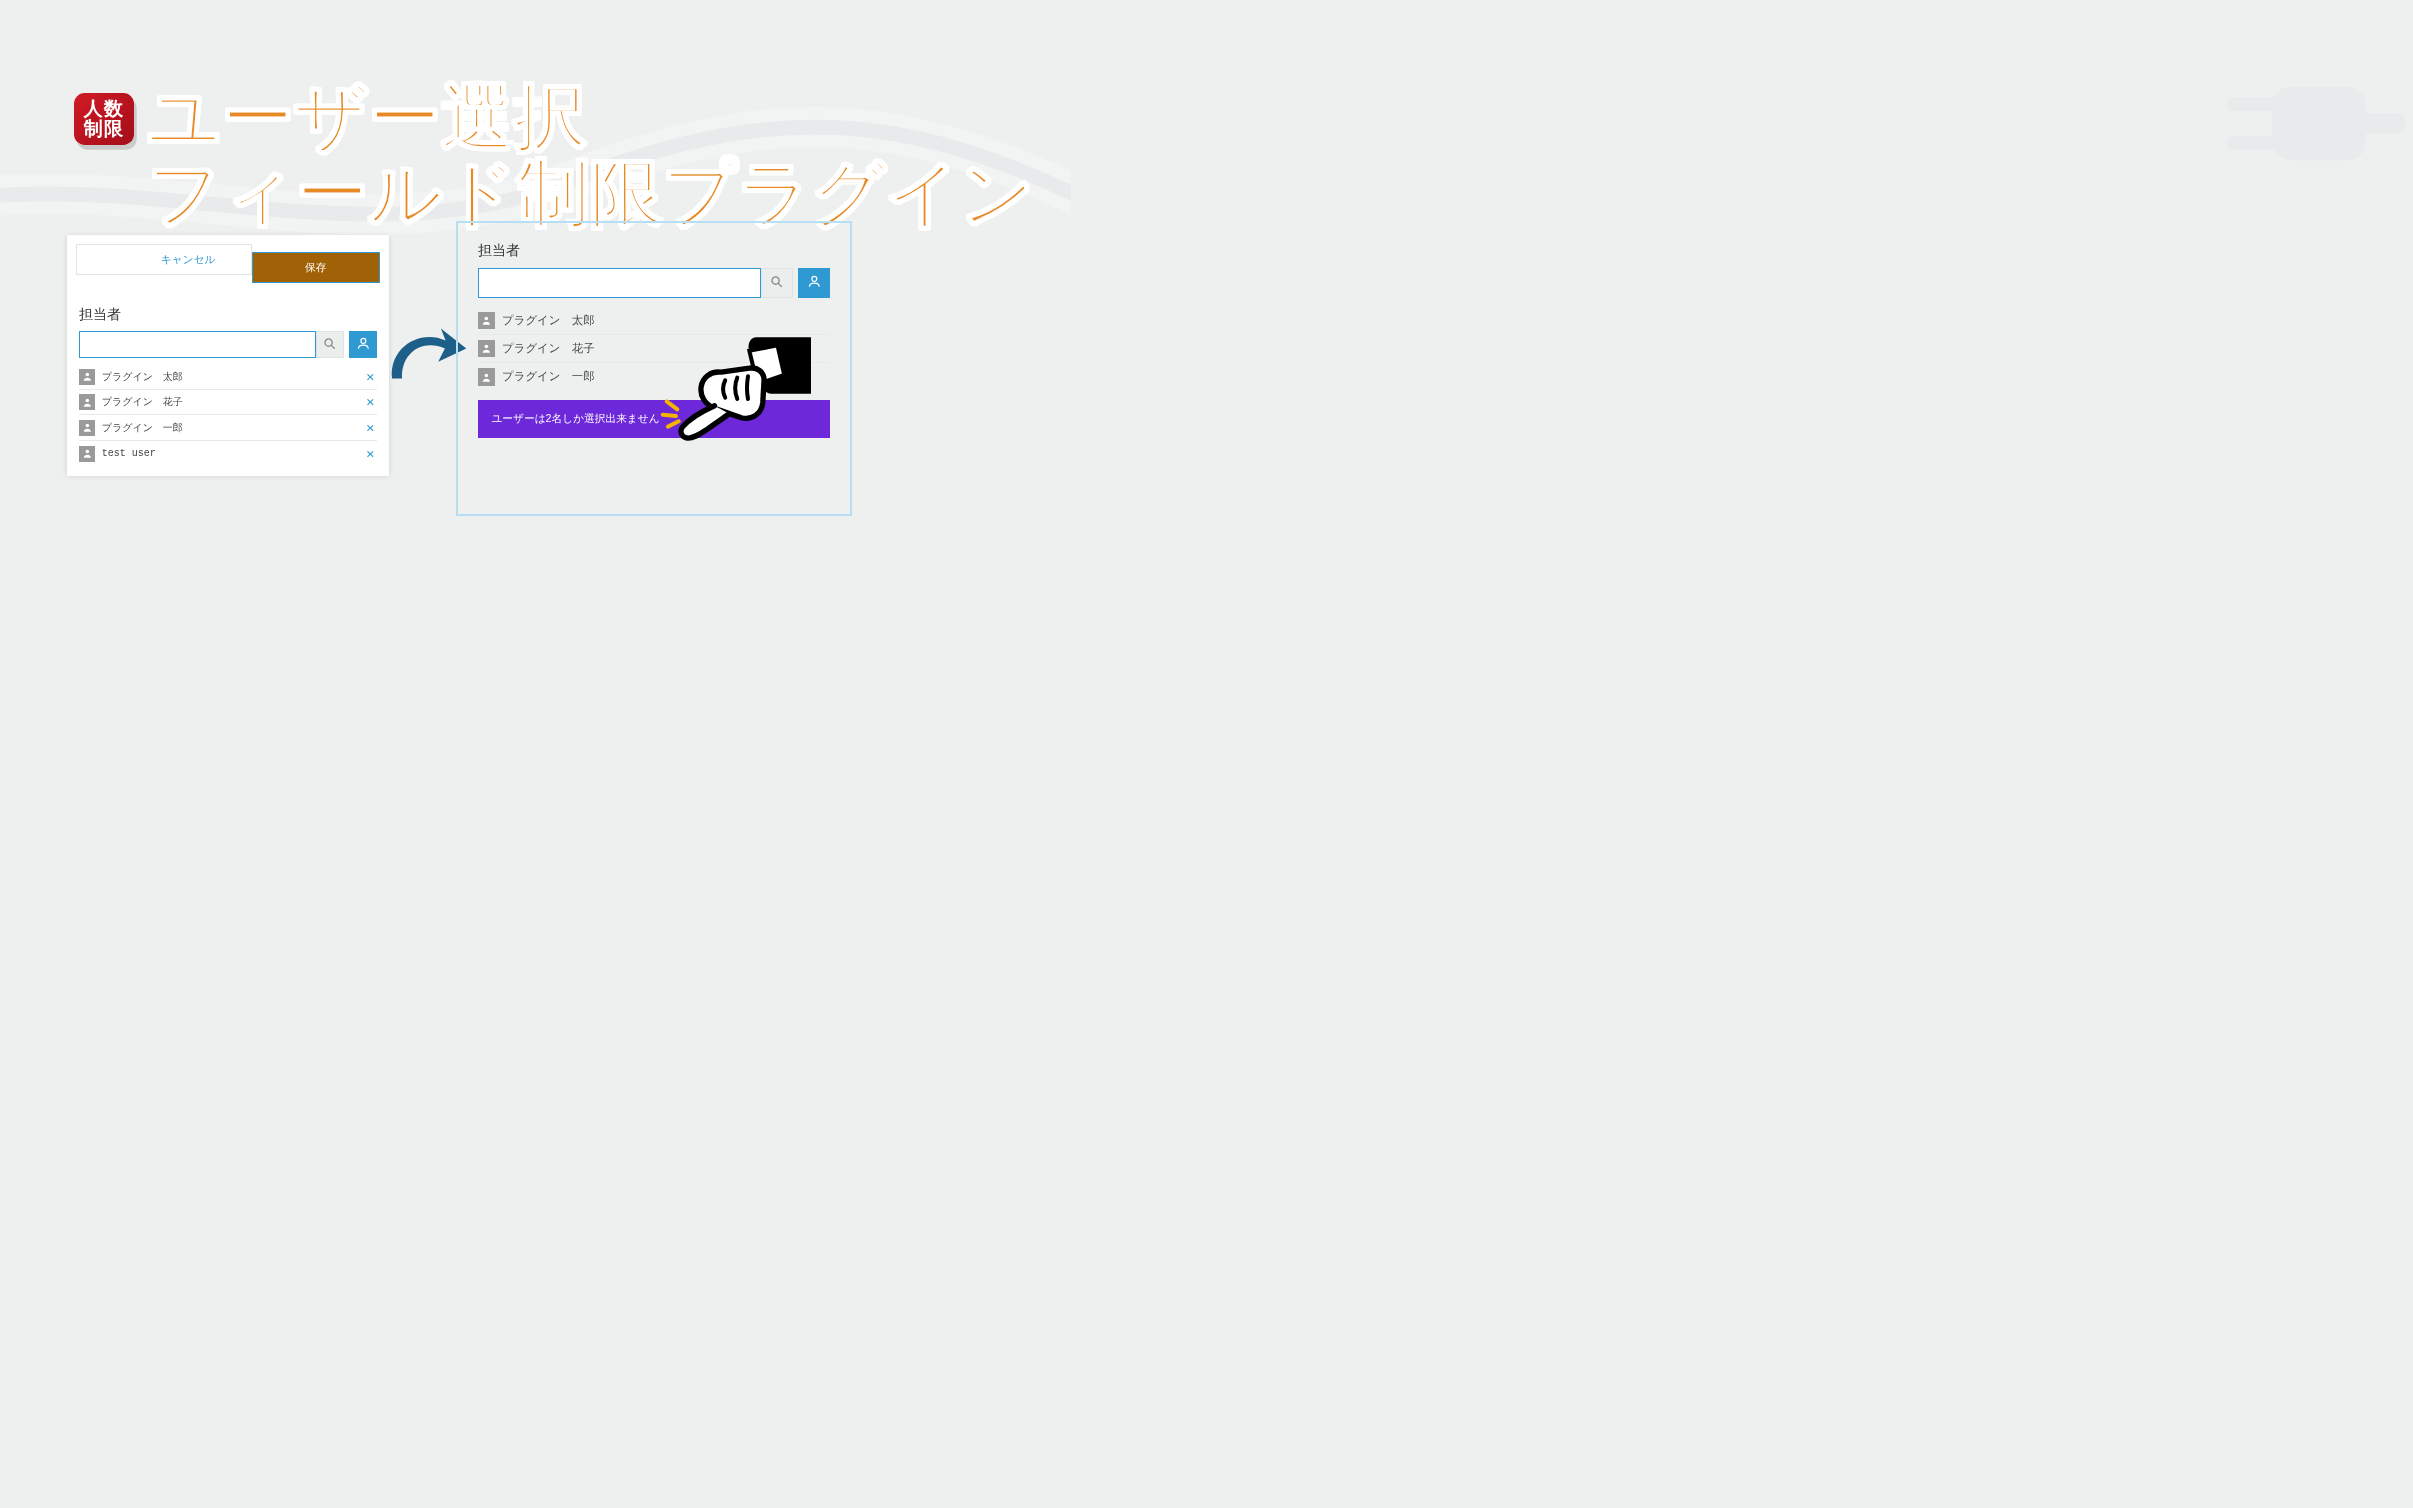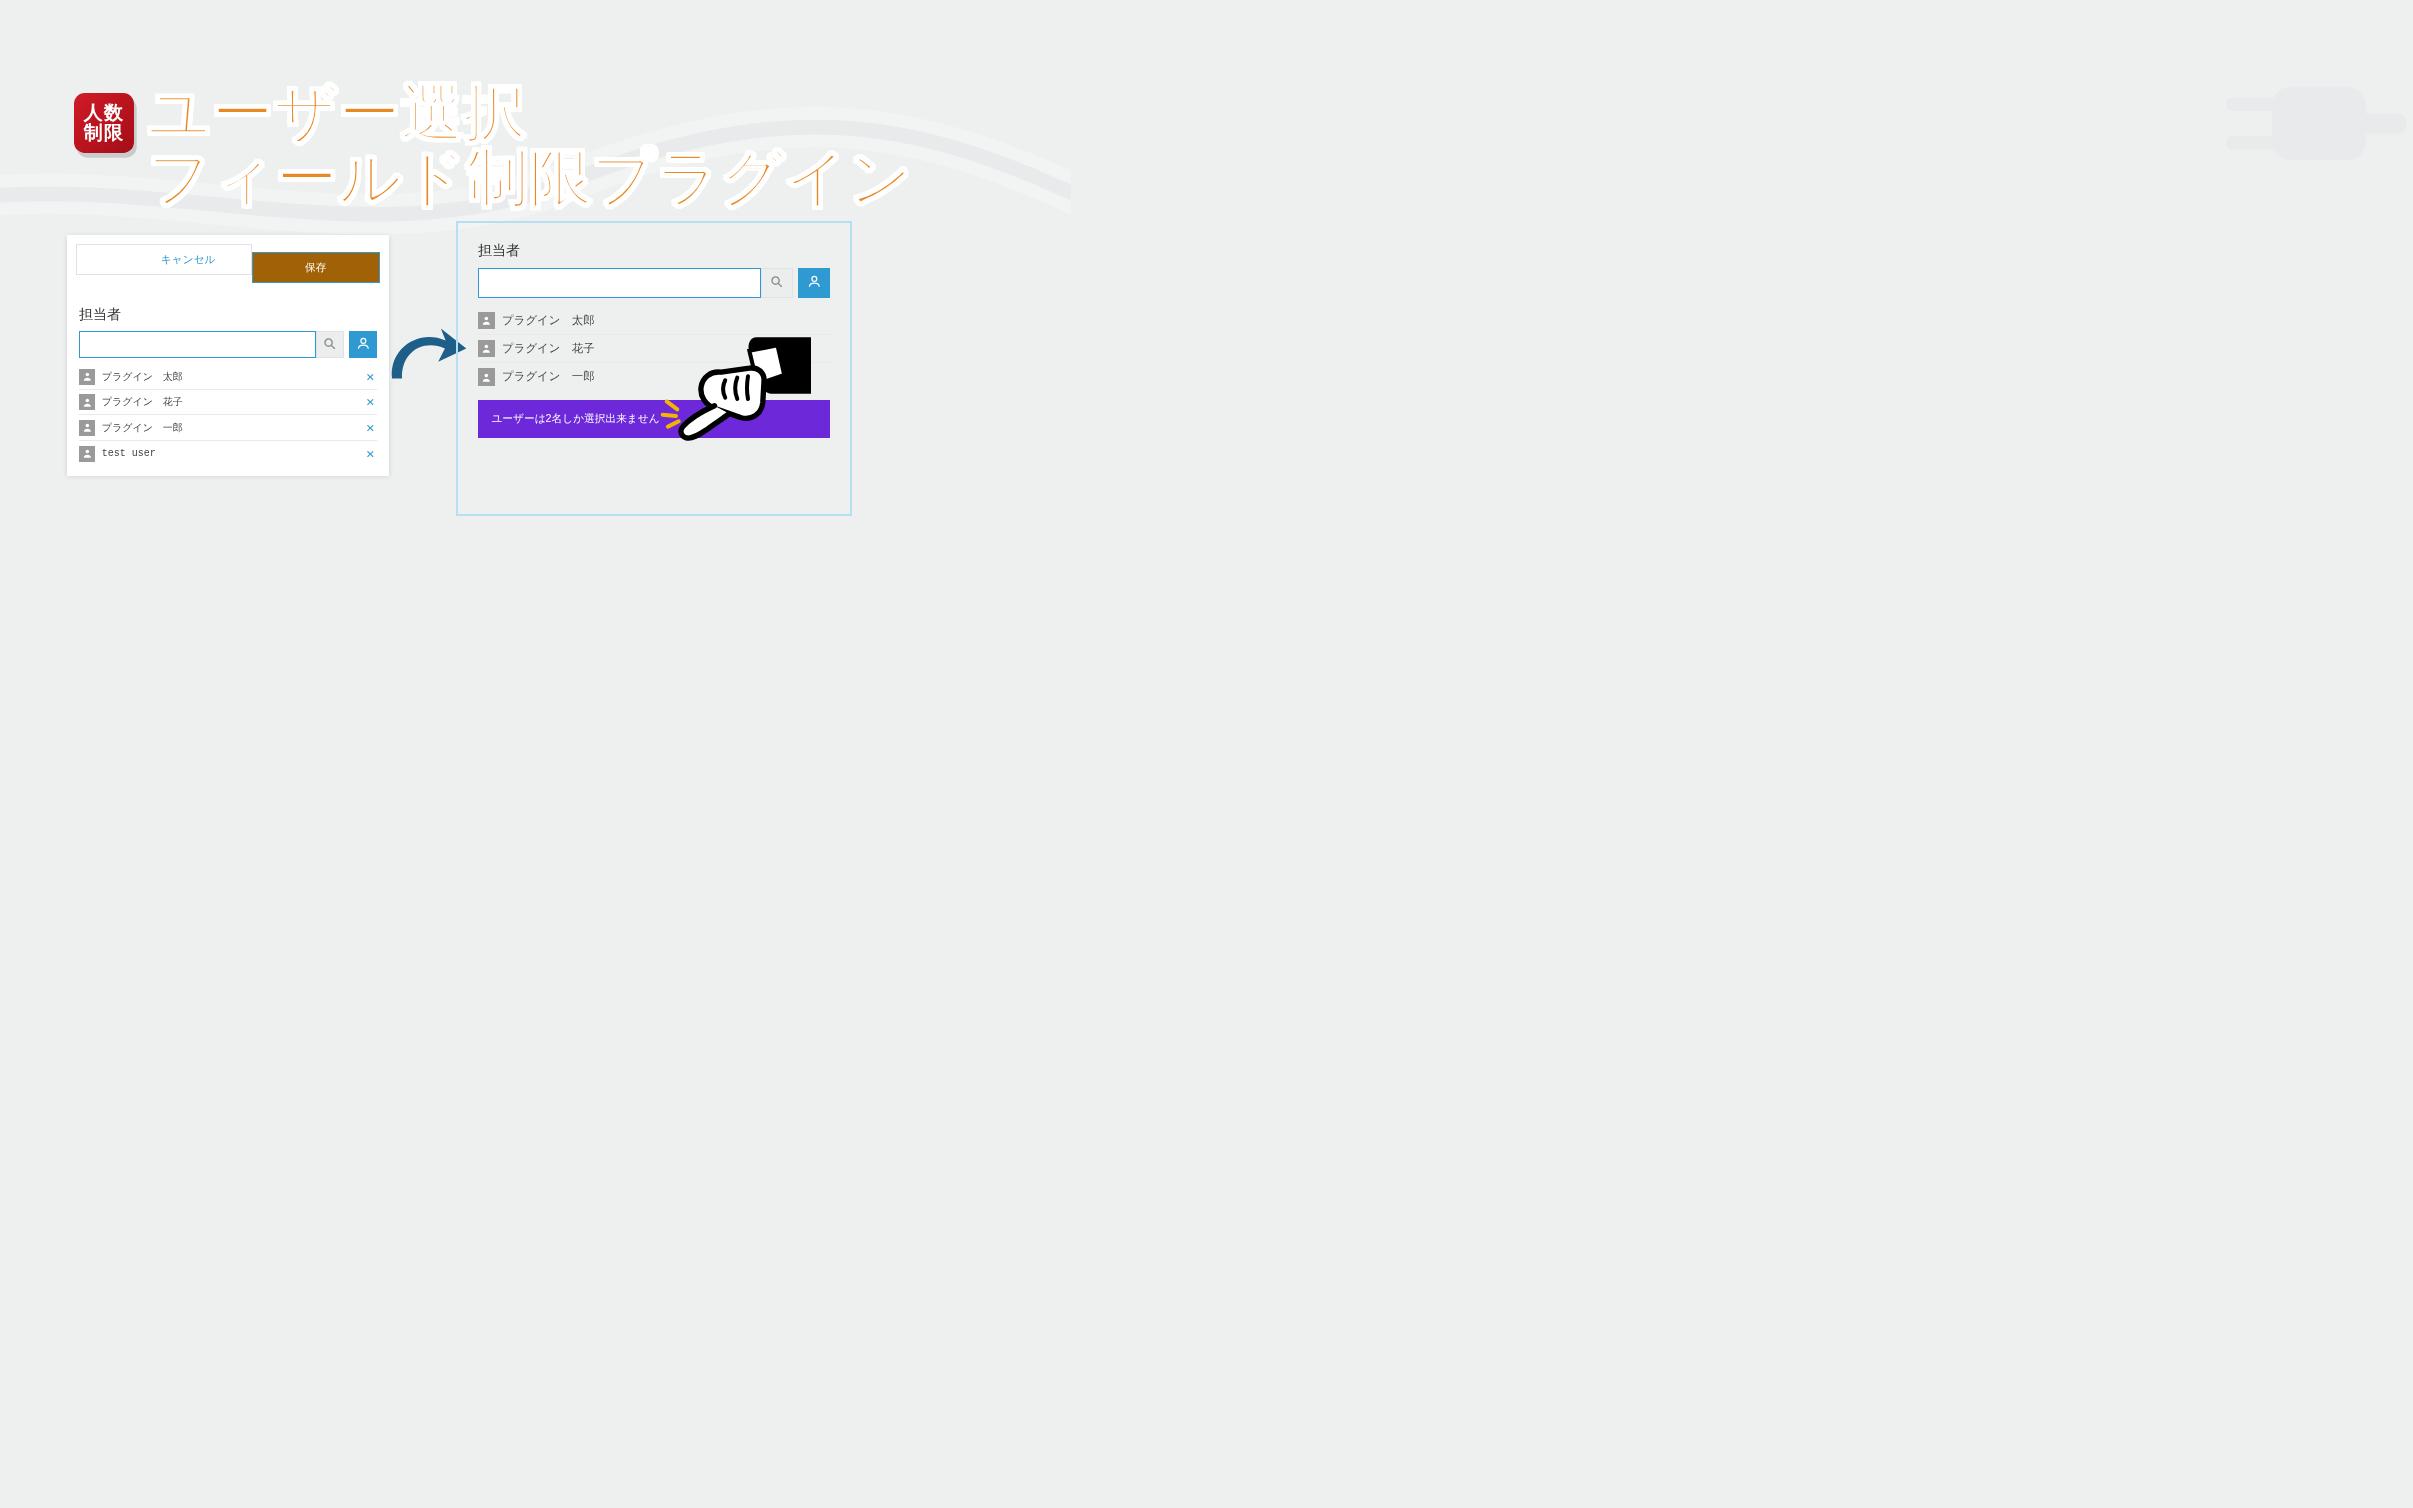--- a/index.html
+++ b/index.html
@@ -40,42 +40,42 @@
     position: absolute;
     left: 74px;
     top: 80px;
     display: flex;
     align-items: flex-start;
     gap: 13.4px;
   }
 
   .app-badge {
     width: 60px;
-    height: 60px;
+    height: 52px;
     border-radius: 10.7px;
     background: linear-gradient(135deg, #d01a26 0%, #a30e18 100%);
     box-shadow: 2.7px 4.7px 0 rgba(0,0,0,0.15);
     color: #fff;
     display: flex;
     flex-direction: column;
     align-items: center;
     justify-content: center;
     font-weight: 900;
     font-size: 19px;
     line-height: 1.1;
     letter-spacing: 1.3px;
     margin-top: 13.4px;
   }
 
   .app-badge span { display:block; }
 
   .title-text {
     color: #e78a26;
     font-weight: 900;
-    font-size: 62px;
+    font-size: 72px;
     line-height: 1.05;
     letter-spacing: 0.7px;
     -webkit-text-stroke: 1.3px #fff;
     text-shadow:
       -2px -2px 0 #fff, 2px -2px 0 #fff,
       -2px 2px 0 #fff, 2px 2px 0 #fff,
       0 -2px 0 #fff, 0 2px 0 #fff,
       -2px 0 0 #fff, 2px 0 0 #fff;
   }
 

